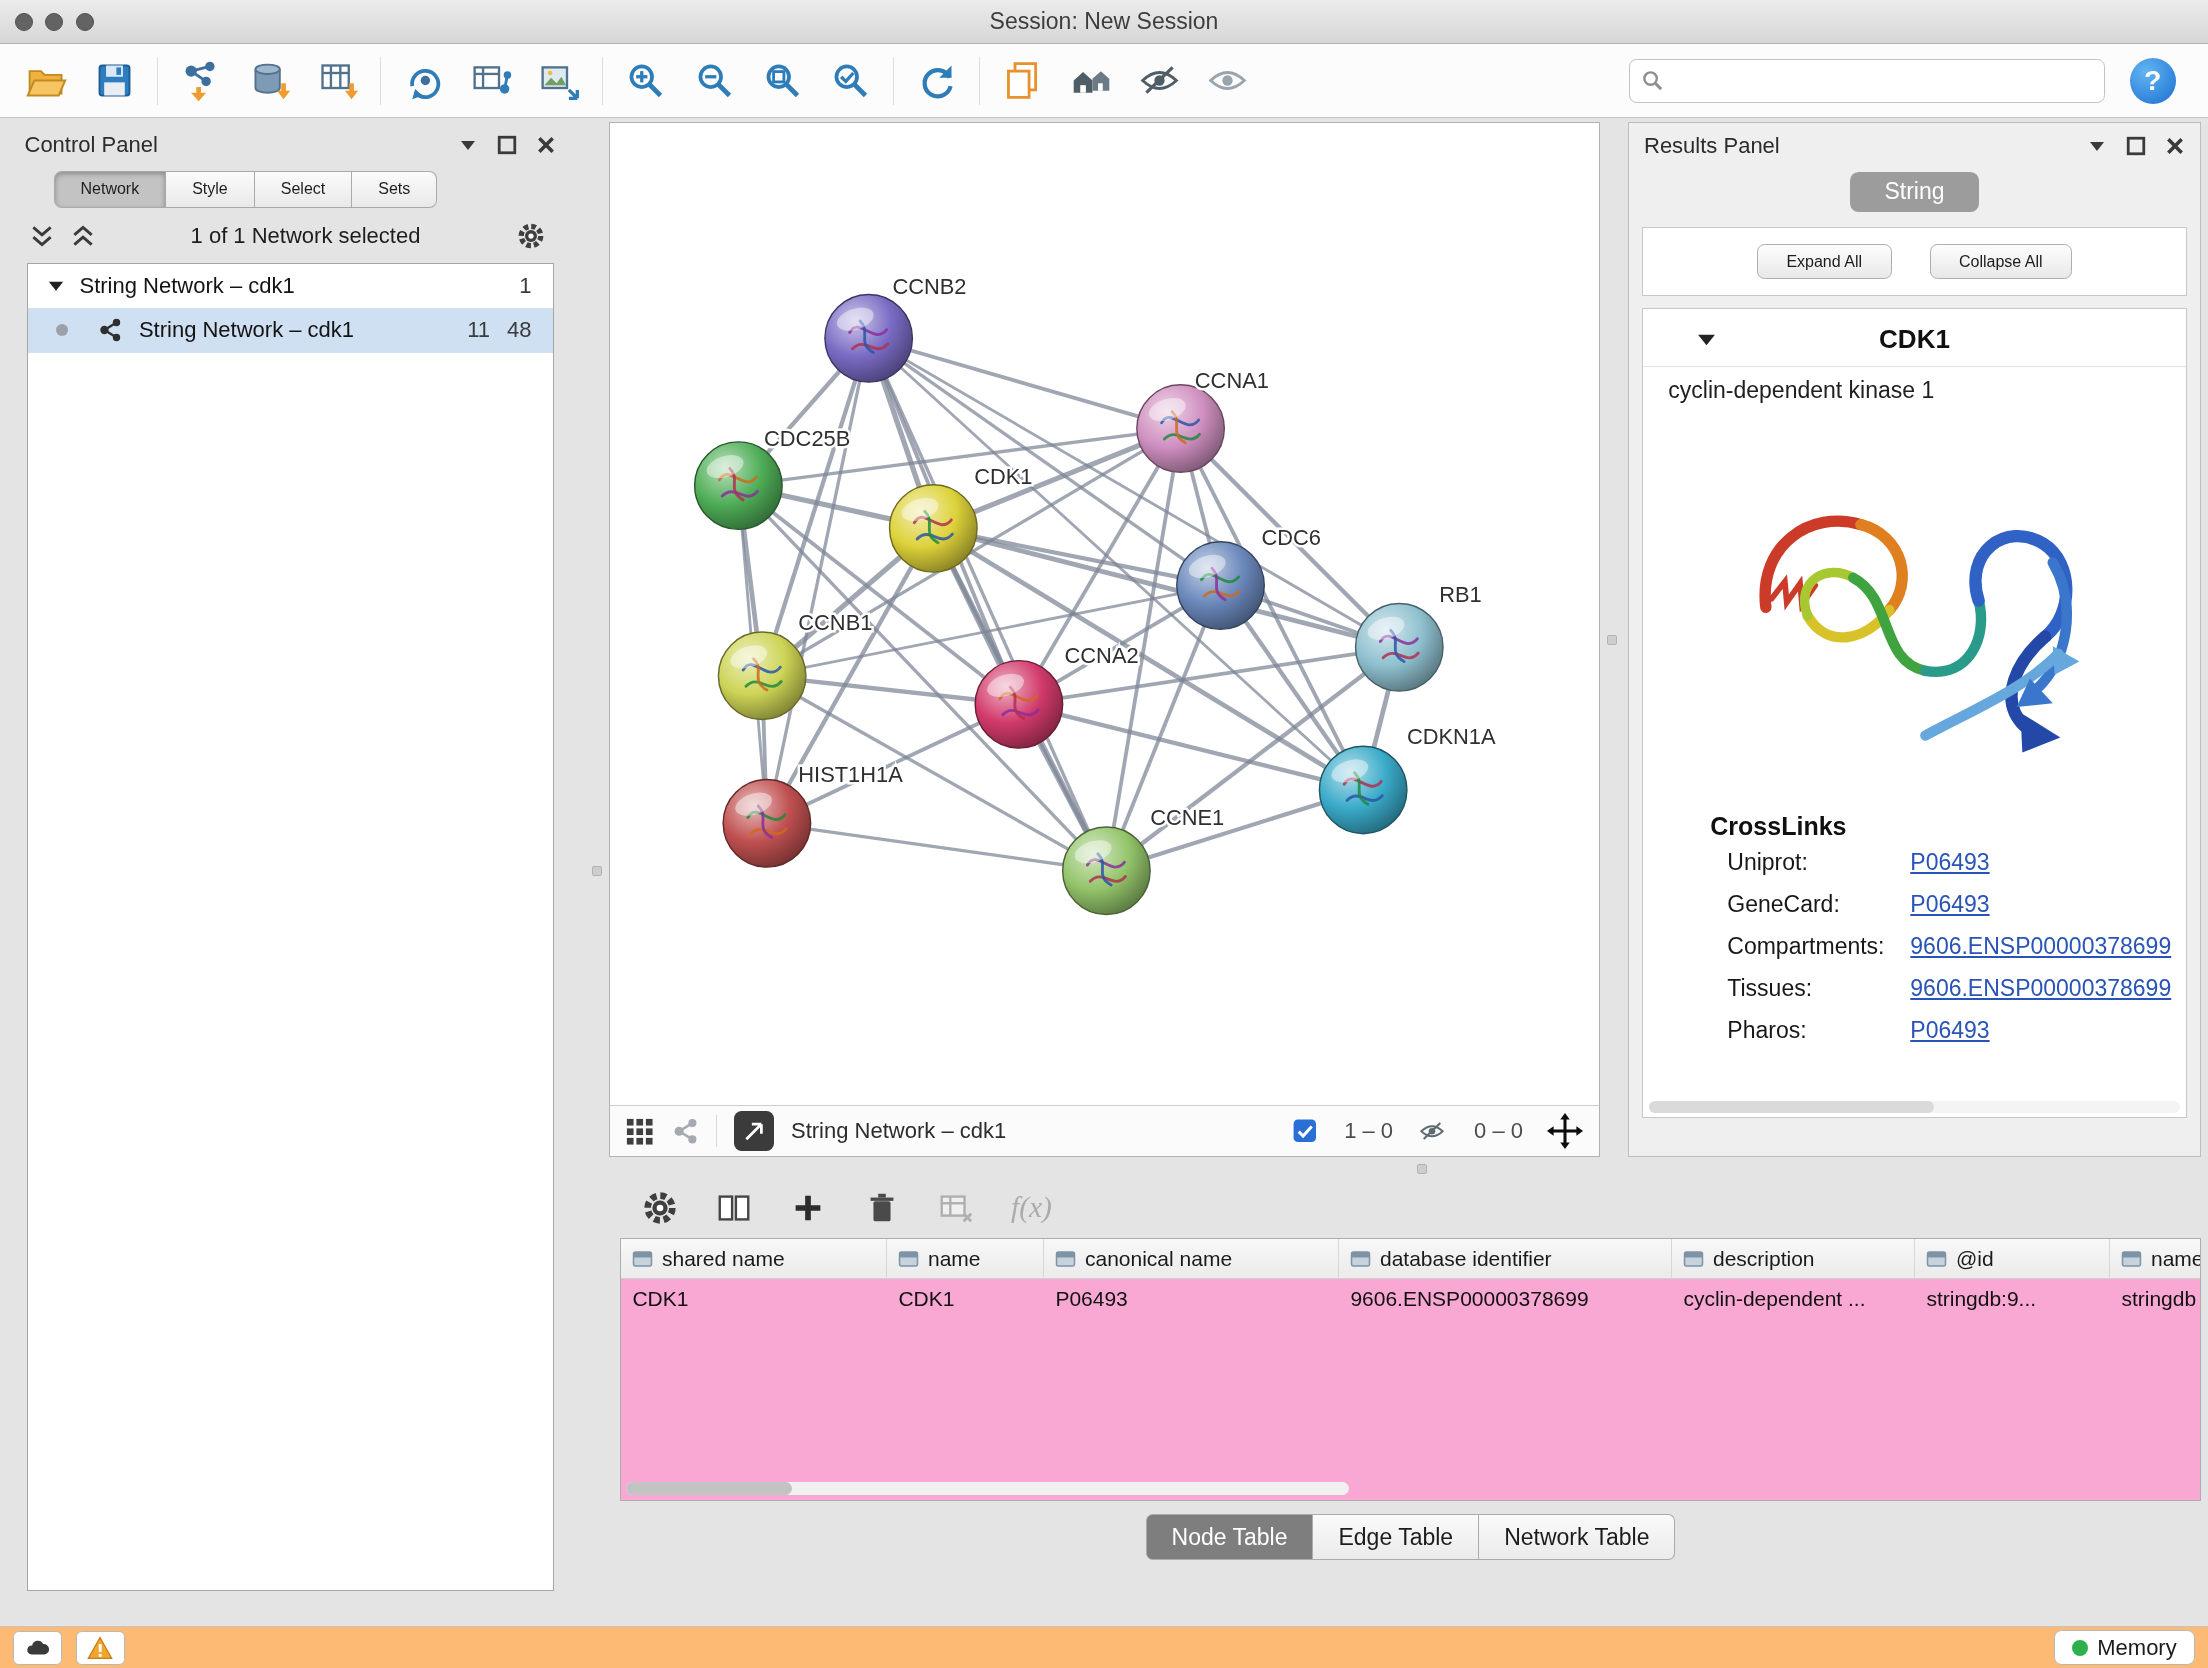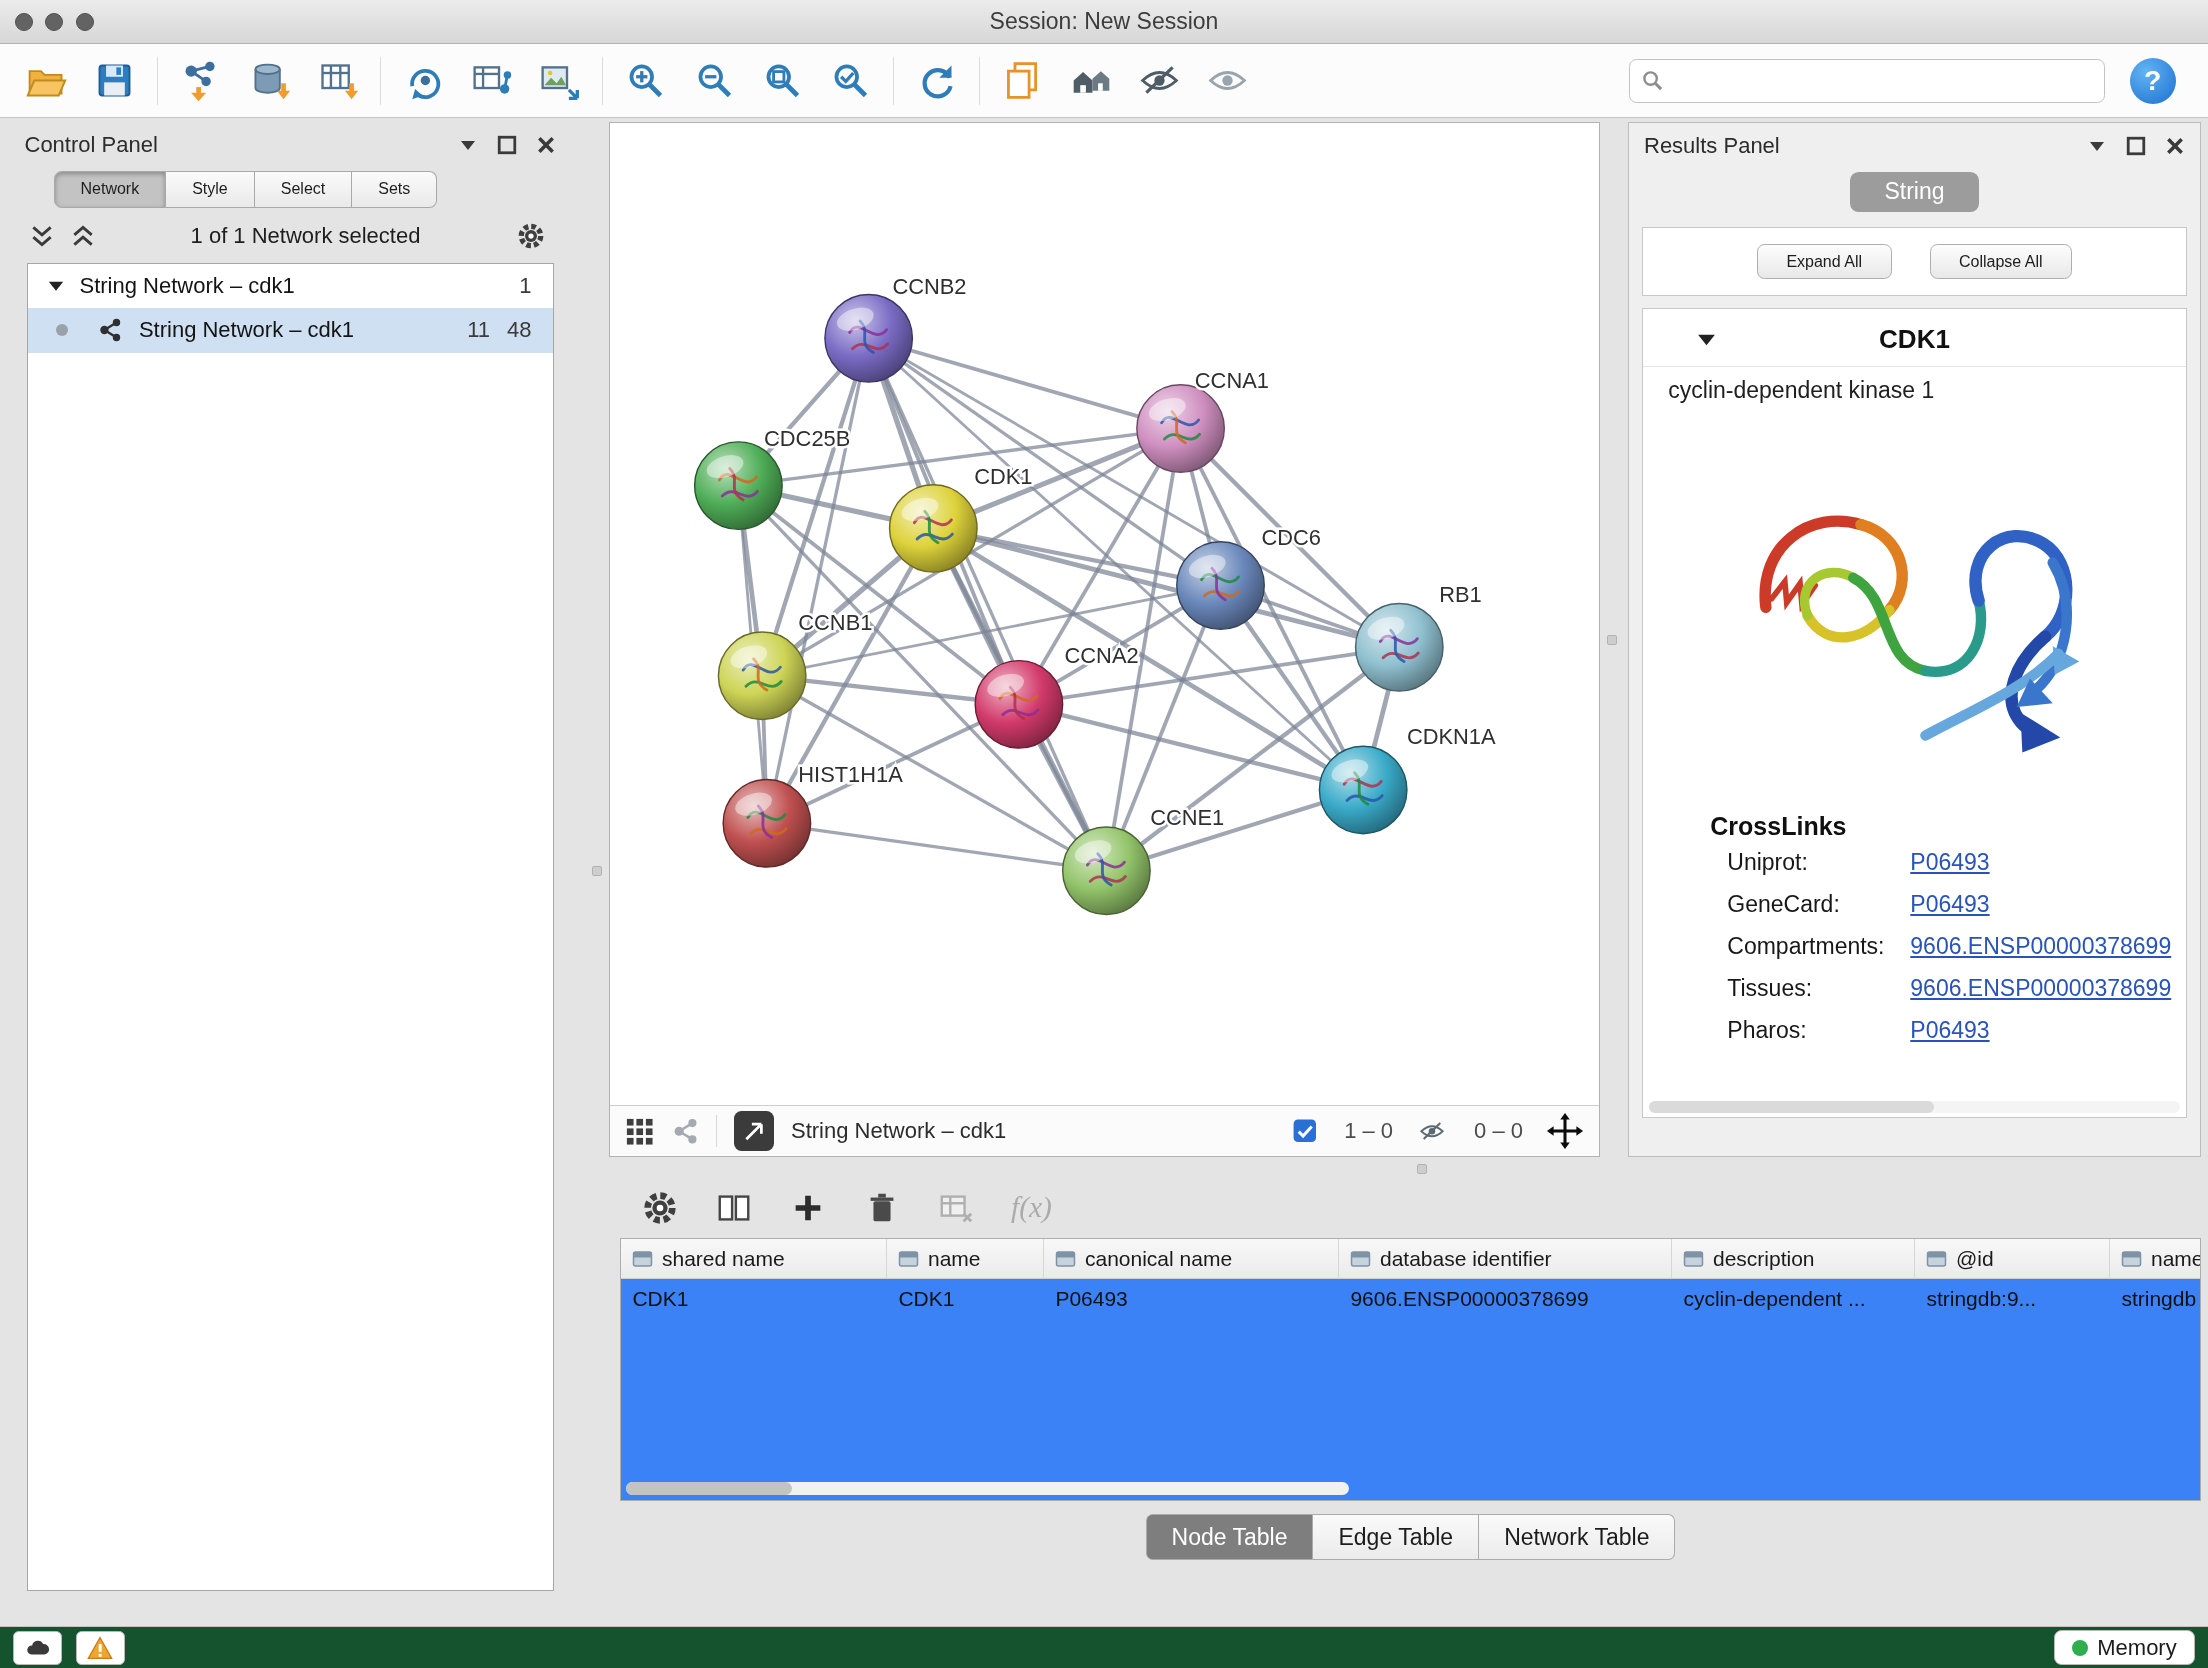--- a/index.html
+++ b/index.html
@@ -87,39 +87,39 @@
   .cl-value { color:#2853b8; text-decoration:underline; }
   .r-hscroll { position:absolute; left:5.7px; right:5.7px; bottom:3.8px; height:12.4px; background:#f4f4f4; border-radius:6.7px; }
   .r-hthumb { width:285px; height:12.4px; background:#dadada; border-radius:6.7px; }
 
   
   #tablepanel { position:absolute; left:620px; top:1179px; width:1581px; height:443px; display:flex; flex-direction:column; }
   .t-toolbar { display:flex; align-items:center; gap:36px; padding:9.5px 13.3px 5.7px 21px; }
   .t-toolbar svg { width:38px; height:38px; }
   .fx { font-family:"Liberation Serif",serif; font-style:italic; font-size:29.5px; color:#ababab; }
   .dim { opacity:.45; }
-  .t-box { position:relative; background:#3b82f6; border:1px solid #aeaeae; height:263px; margin-top:5.7px; overflow:hidden; }
+  .t-box { position:relative; background:#f9a8d4; border:1px solid #aeaeae; height:263px; margin-top:5.7px; overflow:hidden; }
   #table-header { display:flex; height:40px; background:linear-gradient(#f8f8f8,#ebebeb); border-bottom:1px solid #cfcfcf; }
   .th { display:flex; align-items:center; gap:8.6px; padding-left:11.4px; font-size:21px; color:#1a1a1a;
     border-right:1px solid #d6d6d6; height:40px; flex:0 0 auto; overflow:hidden; white-space:nowrap; }
   .th-ic { width:21px; height:16px; flex:0 0 auto; }
   #table-row { display:flex; }
   .td { padding-left:11.4px; font-size:21px; color:#111; height:40px; line-height:40px; flex:0 0 auto;
     overflow:hidden; white-space:nowrap; }
   .hscroll { position:absolute; left:4.8px; bottom:4.8px; width:723px; height:13.3px; background:#f1f1f1; border-radius:6.7px; }
   .hthumb { width:166px; height:13.3px; background:#c3c3c3; border-radius:6.7px; }
   #table-tabs { display:flex; justify-content:center; margin-top:13.3px; }
   .bt-tab { padding:8.6px 25px; font-size:23px; color:#1c1c1c; background:linear-gradient(#fafafa,#ebebeb);
     border:1px solid #ababab; border-left:none; }
   .bt-tab:first-child { border-left:1px solid #ababab; border-radius:6.7px 0 0 6.7px; }
   .bt-tab:last-child { border-radius:0 6.7px 6.7px 0; }
   .bt-tab.selected { background:#7e7e7e; color:#fff; }
 
   
-  #statusbar { position:absolute; left:0; bottom:0; width:100%; height:42px; background:#14532d;
+  #statusbar { position:absolute; left:0; bottom:0; width:100%; height:42px; background:#fdba74;
     border-top:1px solid #c4c4c4; display:flex; align-items:center; padding:0 13.3px; gap:13.3px; }
   .sb-btn { width:49px; height:34px; background:#fff; border:1px solid #b8b8b8; border-radius:5.7px;
     display:flex; align-items:center; justify-content:center; }
   .sb-btn svg { width:26px; height:26px; }
   .mem-btn { margin-left:auto; display:flex; align-items:center; gap:9.5px; background:#fff;
     border:1px solid #b8b8b8; border-radius:7.6px; padding:3.8px 17px; font-size:22px; color:#1c1c1c; }
   .mem-dot { width:16px; height:16px; border-radius:50%; background:#2eae4e; }
 
   .splitter-dot { position:absolute; width:9.5px; height:9.5px; background:#cdcdcd; border:1px solid #b2b2b2; border-radius:1.9px; }
 </style>

